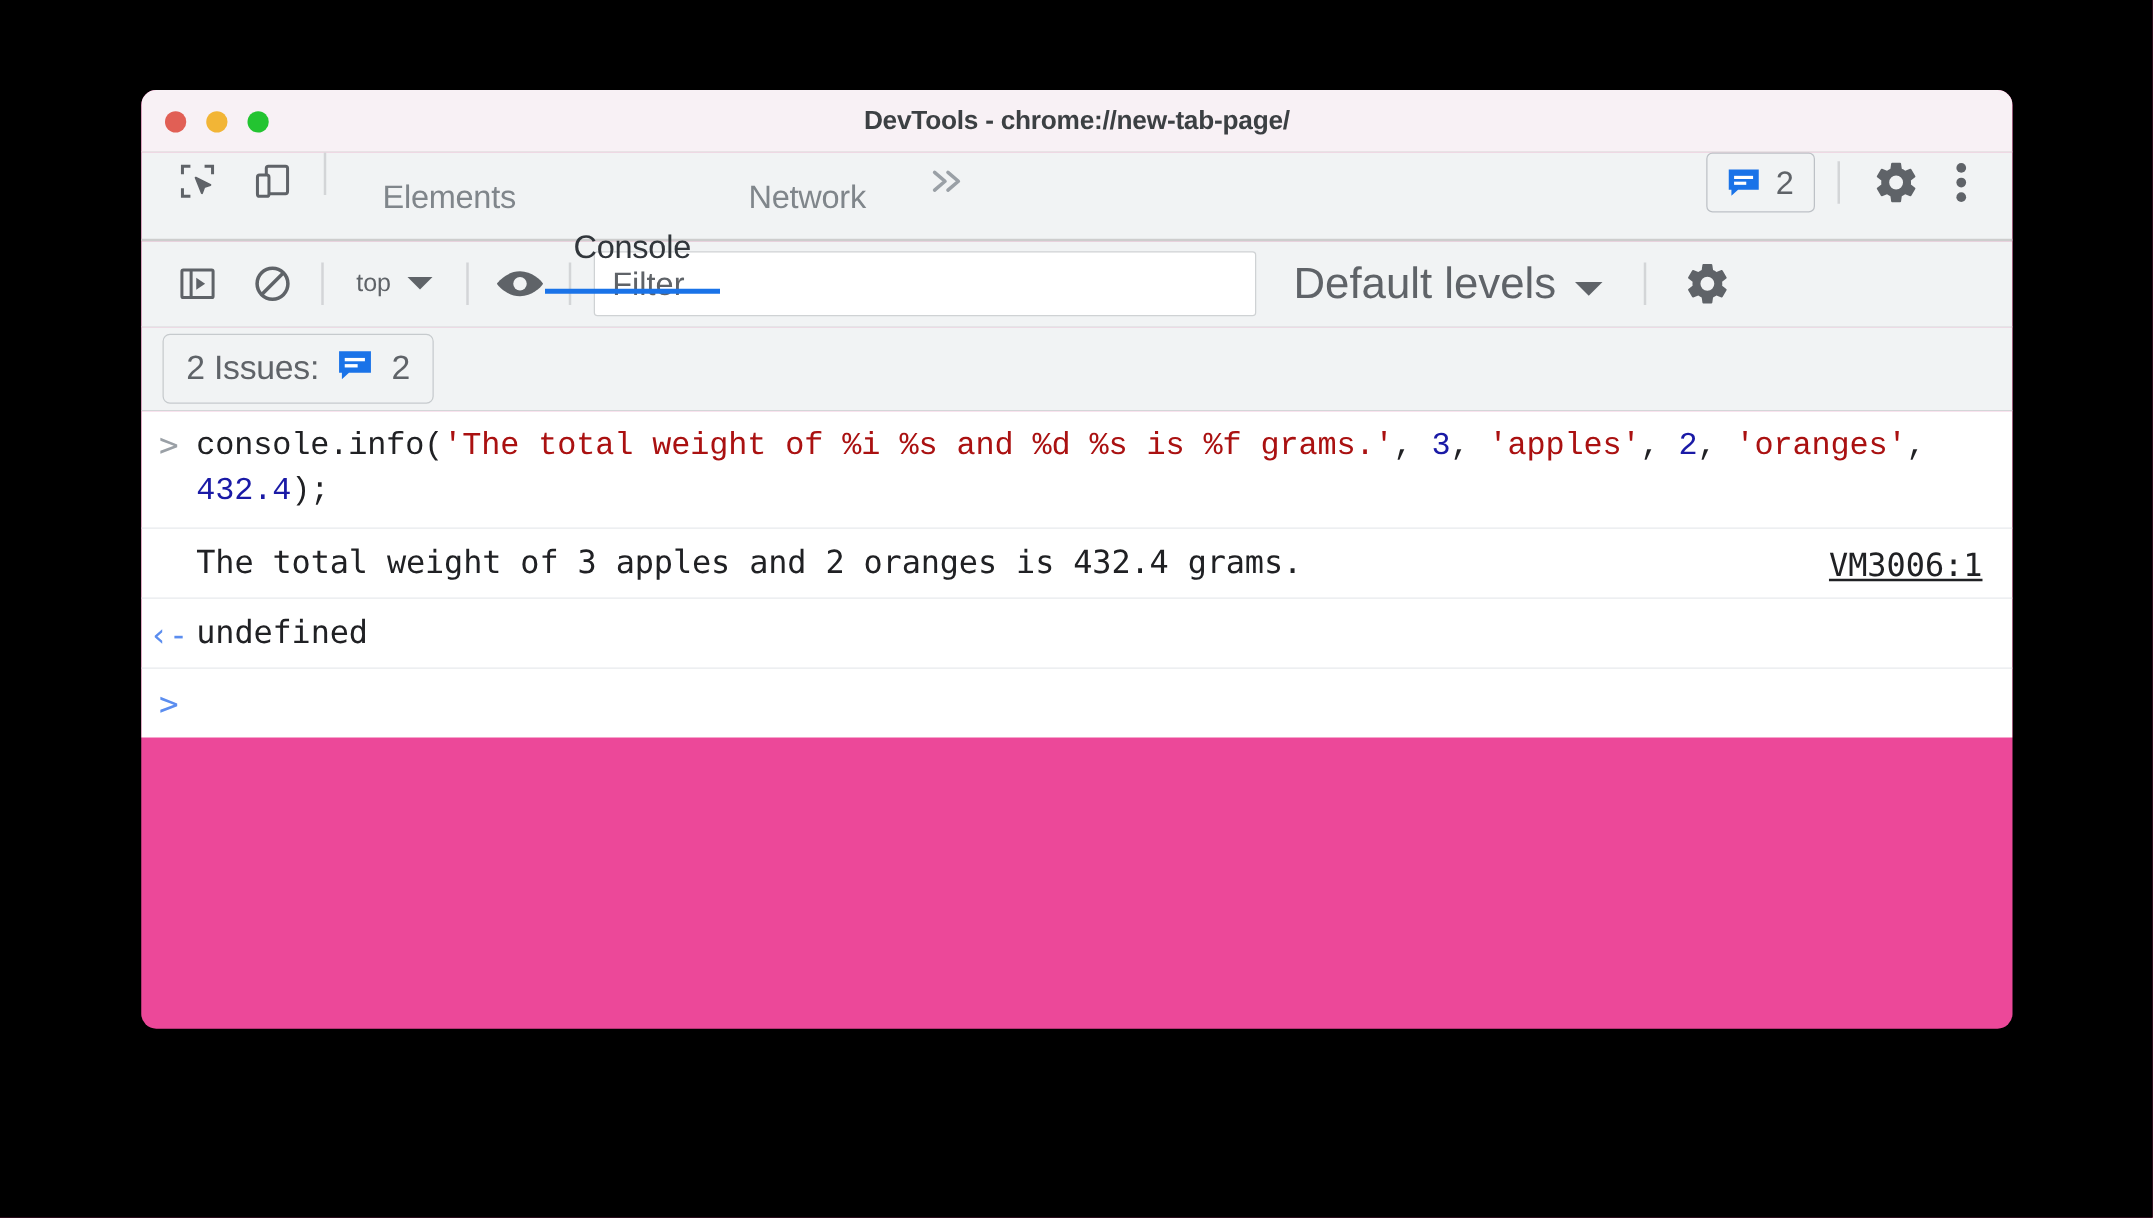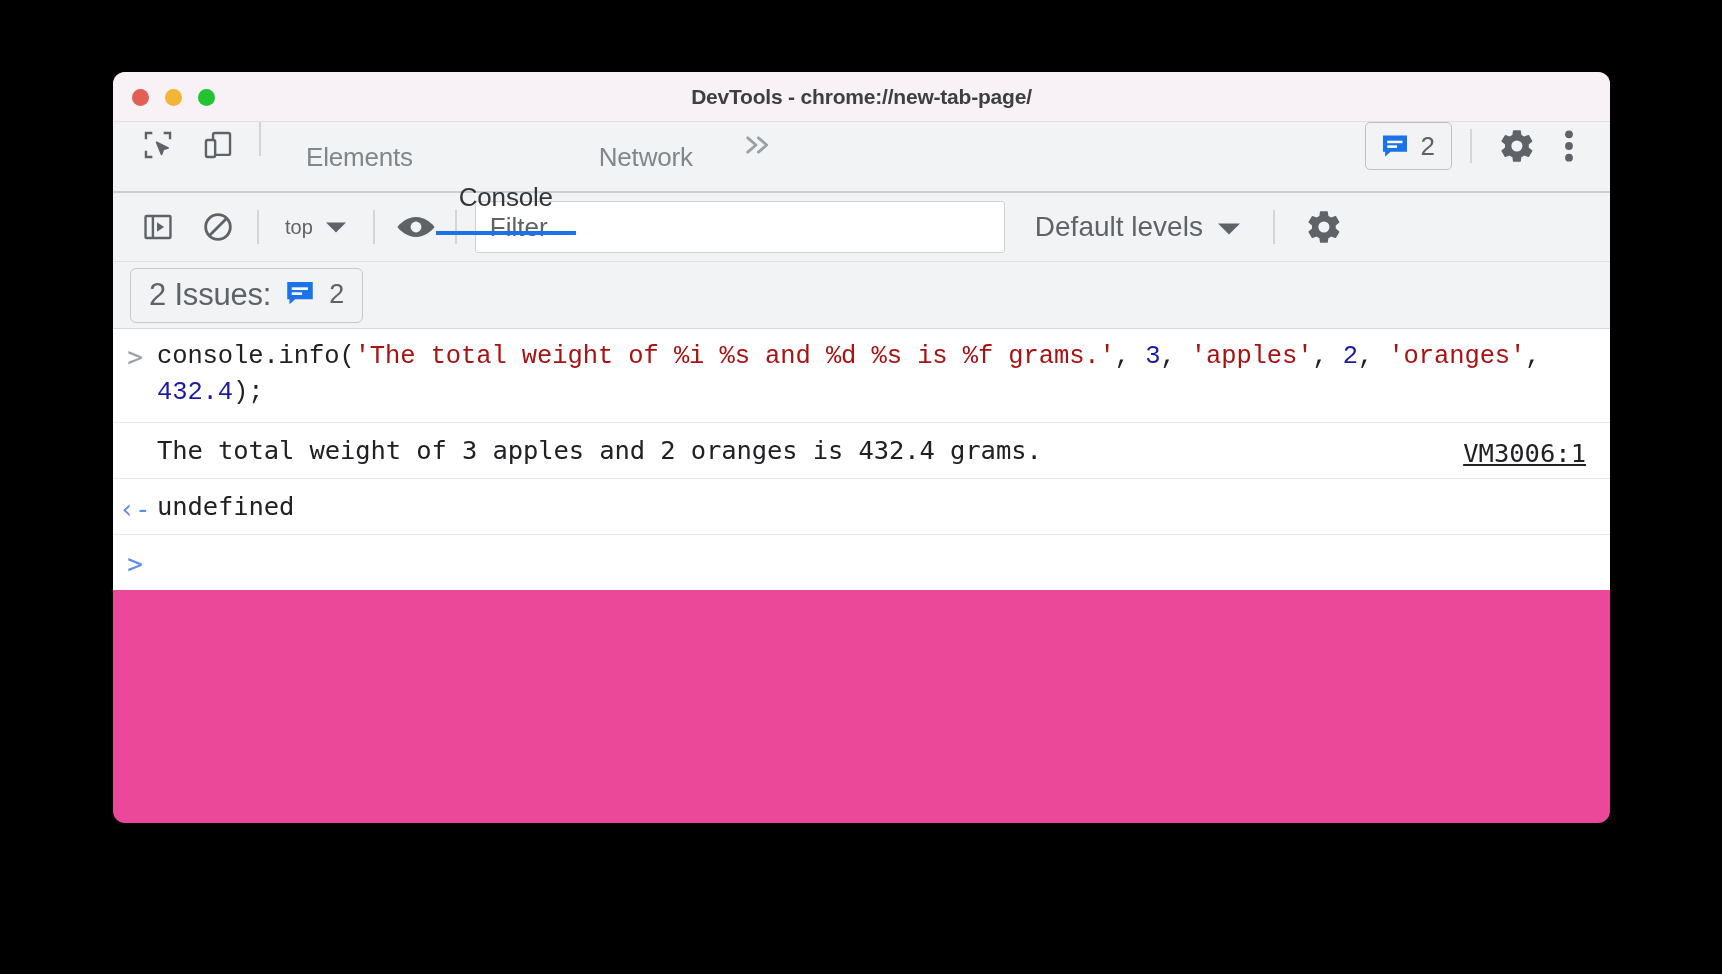--- a/index.html
+++ b/index.html
@@ -128,21 +128,21 @@
     border: 1px solid #cfd2d4;
     border-radius: 3px;
     font-size: 26px;
     color: #5f6368;
     padding: 0 14px;
     font-family: "Liberation Sans", sans-serif;
   }
   #filter-input::placeholder { color: #5f6368; opacity: 1; }
   #levels-selector {
     display: flex; align-items: center; gap: 14px;
-    font-size: 28px; color: #5f6368;
+    font-size: 35px; color: #5f6368;
     margin-left: 24px;
     padding: 4px 6px;
   }
   #sep-6 { margin-left: 26px; }
   #console-settings-btn { margin-left: 26px; }
 
   
   #issues-bar {
     height: 67px;
     background: #f1f3f4;
@@ -150,21 +150,21 @@
     border-bottom: 1px solid #d4d6d8;
     padding-left: 17px;
   }
   #issues-pill {
     display: flex; align-items: center; gap: 12px;
     border: 1px solid #c6cacd;
     border-radius: 6px;
     background: #f1f3f4;
     padding: 7px 18px 8px 18px;
   }
-  #issues-pill .label { font-size: 31px; color: #5f6368; letter-spacing: -0.2px;}
+  #issues-pill .label { font-size: 27px; color: #5f6368; letter-spacing: -0.2px;}
   #issues-pill .count { font-size: 27px; color: #5f6368; }
 
   
   #console-body { background: #ffffff; }
   .msg-row {
     display: flex;
     border-bottom: 1px solid #e8eaed;
     padding: 10px 0 11px 0;
     min-height: 44px;
   }

